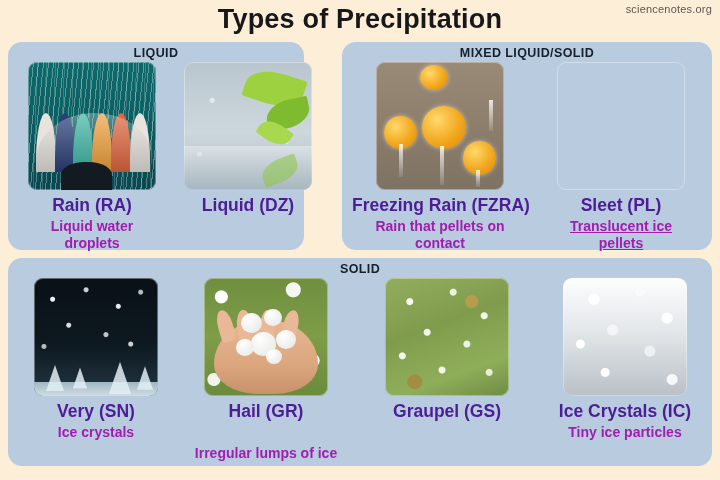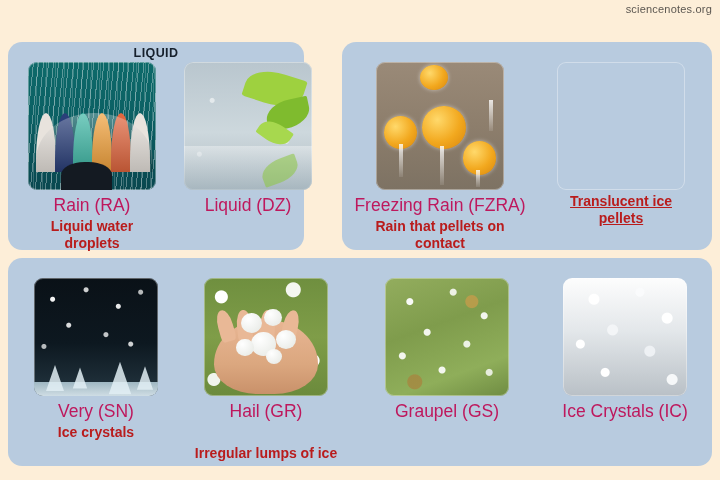--- a/index.html
+++ b/index.html
@@ -39,25 +39,25 @@
 
   .cell{position:absolute;text-align:center;}
   .thumb{
     margin:0 auto;
     border-radius:9px;
     position:relative;
     overflow:hidden;
     box-shadow:0 0 0 1px rgba(255,255,255,.35) inset;
   }
   .nm{
-    font-size:17.5px;font-weight:normal;color:#be185d;
+    font-size:17.5px;font-weight:bold;color:#4c1d95;
     margin-top:6px;line-height:1.1;white-space:nowrap;
   }
   .ds{
-    font-size:14px;font-weight:bold;color:#b91c1c;
+    font-size:14px;font-weight:bold;color:#a21caf;
     margin-top:3px;line-height:1.18;
   }
 
   
   .img-rain{
     background:
       repeating-linear-gradient(96deg, rgba(255,255,255,.33) 0 1px, rgba(255,255,255,0) 1px 5px),
       repeating-linear-gradient(92deg, rgba(255,255,255,.18) 0 1px, rgba(255,255,255,0) 1px 9px),
       linear-gradient(180deg,#0d6a6a 0%,#0b5f63 45%,#09474f 100%);
   }
@@ -198,20 +198,21 @@
       radial-gradient(circle at 88% 86%, #f6f8f9 0 5px, transparent 6px),
       linear-gradient(180deg,#fdfdfd 0%,#e3e7ea 45%,#b9c0c6 100%);
   }
 </style>
 </head>
 <body>
 
 <div class="wrap">
 
   <div class="watermark">sciencenotes.org</div>
+  <div class="title">Types of Precipitation</div>
 
   <div class="panel" id="p-liquid">
     <div class="panel-hdr">LIQUID</div>
 
     <div class="cell" style="left:14px;top:20px;width:140px;">
       <div class="thumb img-rain" style="width:128px;height:128px;">
         <div class="umb">
           <i></i>
             <i></i>
             <i></i>
@@ -232,43 +233,46 @@
         <div class="leaf l2"></div>
         <div class="leaf l3"></div>
         <div class="wet"></div>
         <div class="leaf l4"></div>
       </div>
       <div class="nm">Liquid (DZ)</div>
     </div>
   </div>
 
   <div class="panel" id="p-mixed">
+    <div class="panel-hdr">MIXED LIQUID/SOLID</div>
 
     <div class="cell" style="left:10px;top:20px;width:176px;">
       <div class="thumb img-fzra" style="width:128px;height:128px;">
         <div class="berry b4"></div>
         <div class="berry b1"></div>
         <div class="berry b2"></div>
         <div class="berry b3"></div>
         <div class="icicle i1"></div>
         <div class="icicle i2"></div>
         <div class="icicle i3"></div>
         <div class="icicle i4"></div>
       </div>
       <div class="nm">Freezing Rain (FZRA)</div>
       <div class="ds" style="max-width:160px;margin-left:auto;margin-right:auto;">Rain that pellets on contact</div>
     </div>
 
     <div class="cell" style="left:200px;top:20px;width:158px;">
       <div class="thumb img-sleet" style="width:128px;height:128px;"></div>
+      <div class="nm">Sleet (PL)</div>
       <div class="ds" style="max-width:140px;margin-left:auto;margin-right:auto;text-decoration:underline;">Translucent ice pellets</div>
     </div>
   </div>
 
   <div class="panel" id="p-solid">
+    <div class="panel-hdr">SOLID</div>
 
     <div class="cell" style="left:12px;top:20px;width:152px;">
       <div class="thumb img-snow" style="width:124px;height:118px;">
         <div class="ground"></div>
         <div class="tree t1"></div>
         <div class="tree t2"></div>
         <div class="tree t3"></div>
         <div class="tree t4"></div>
       </div>
       <div class="nm">Very (SN)</div>
@@ -295,16 +299,17 @@
     </div>
 
     <div class="cell" style="left:364px;top:20px;width:150px;">
       <div class="thumb img-graupel" style="width:124px;height:118px;"></div>
       <div class="nm">Graupel (GS)</div>
     </div>
 
     <div class="cell" style="left:538px;top:20px;width:158px;">
       <div class="thumb img-ic" style="width:124px;height:118px;"></div>
       <div class="nm">Ice Crystals (IC)</div>
+      <div class="ds">Tiny ice particles</div>
     </div>
   </div>
 
 </div>
 
 </body></html>

